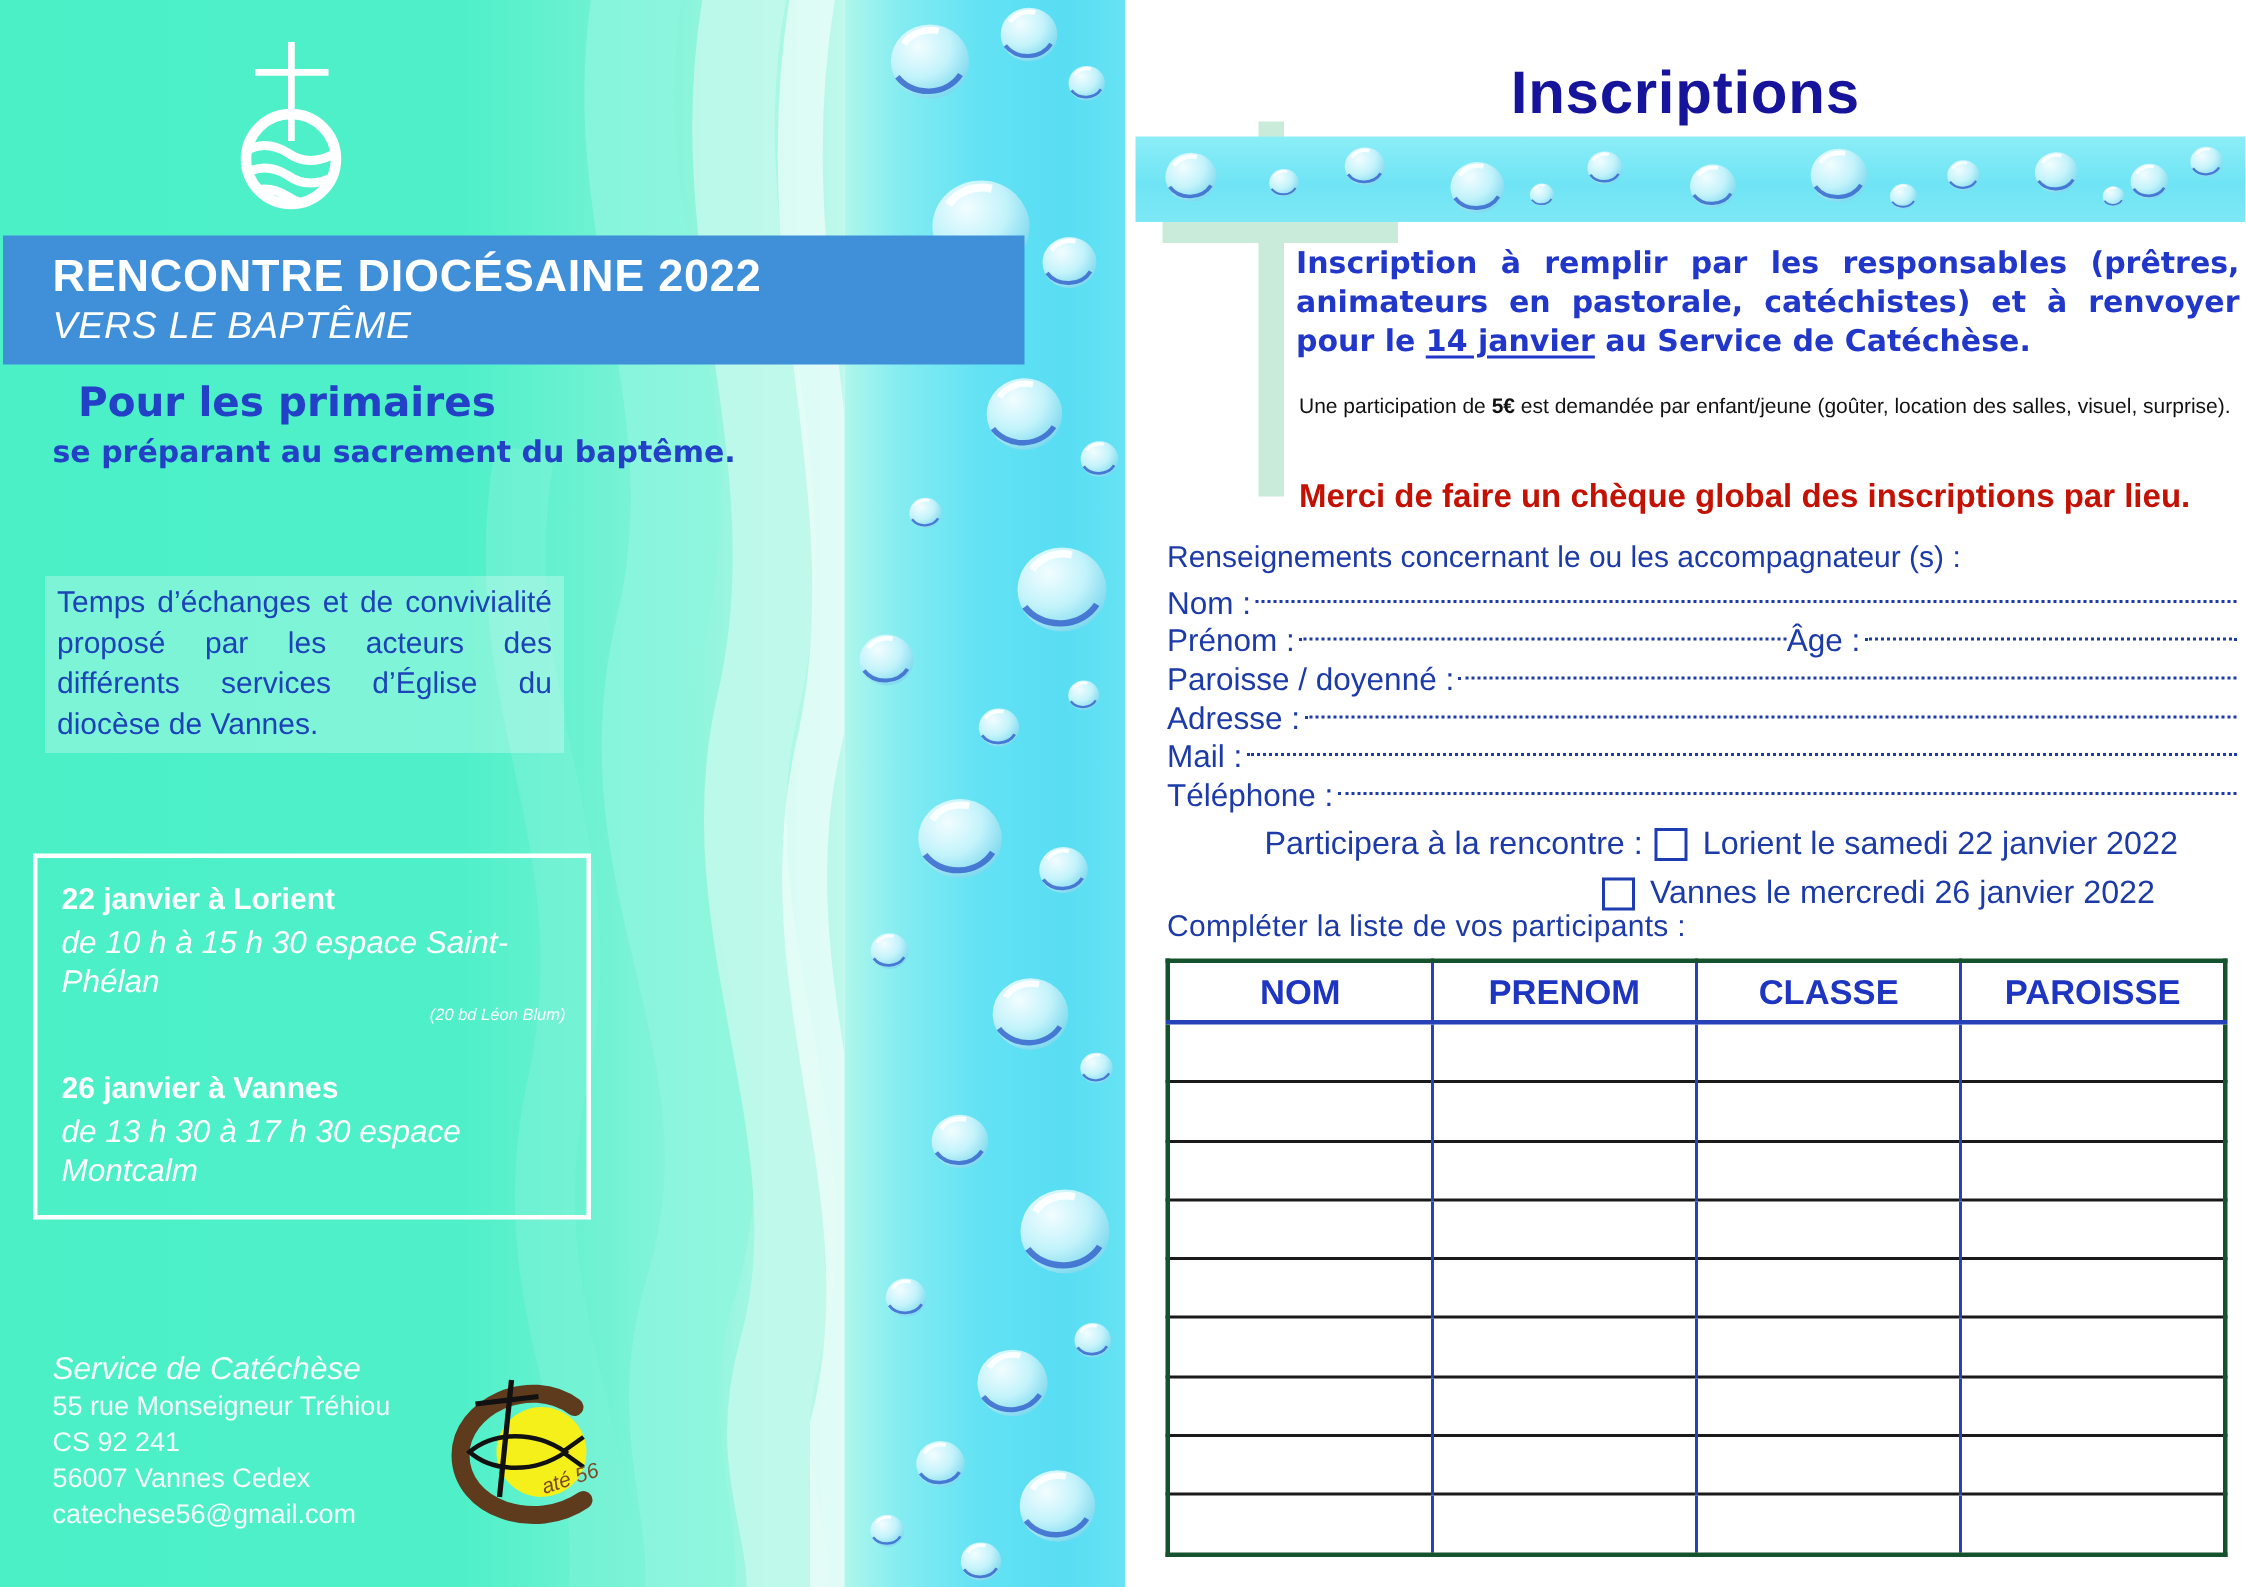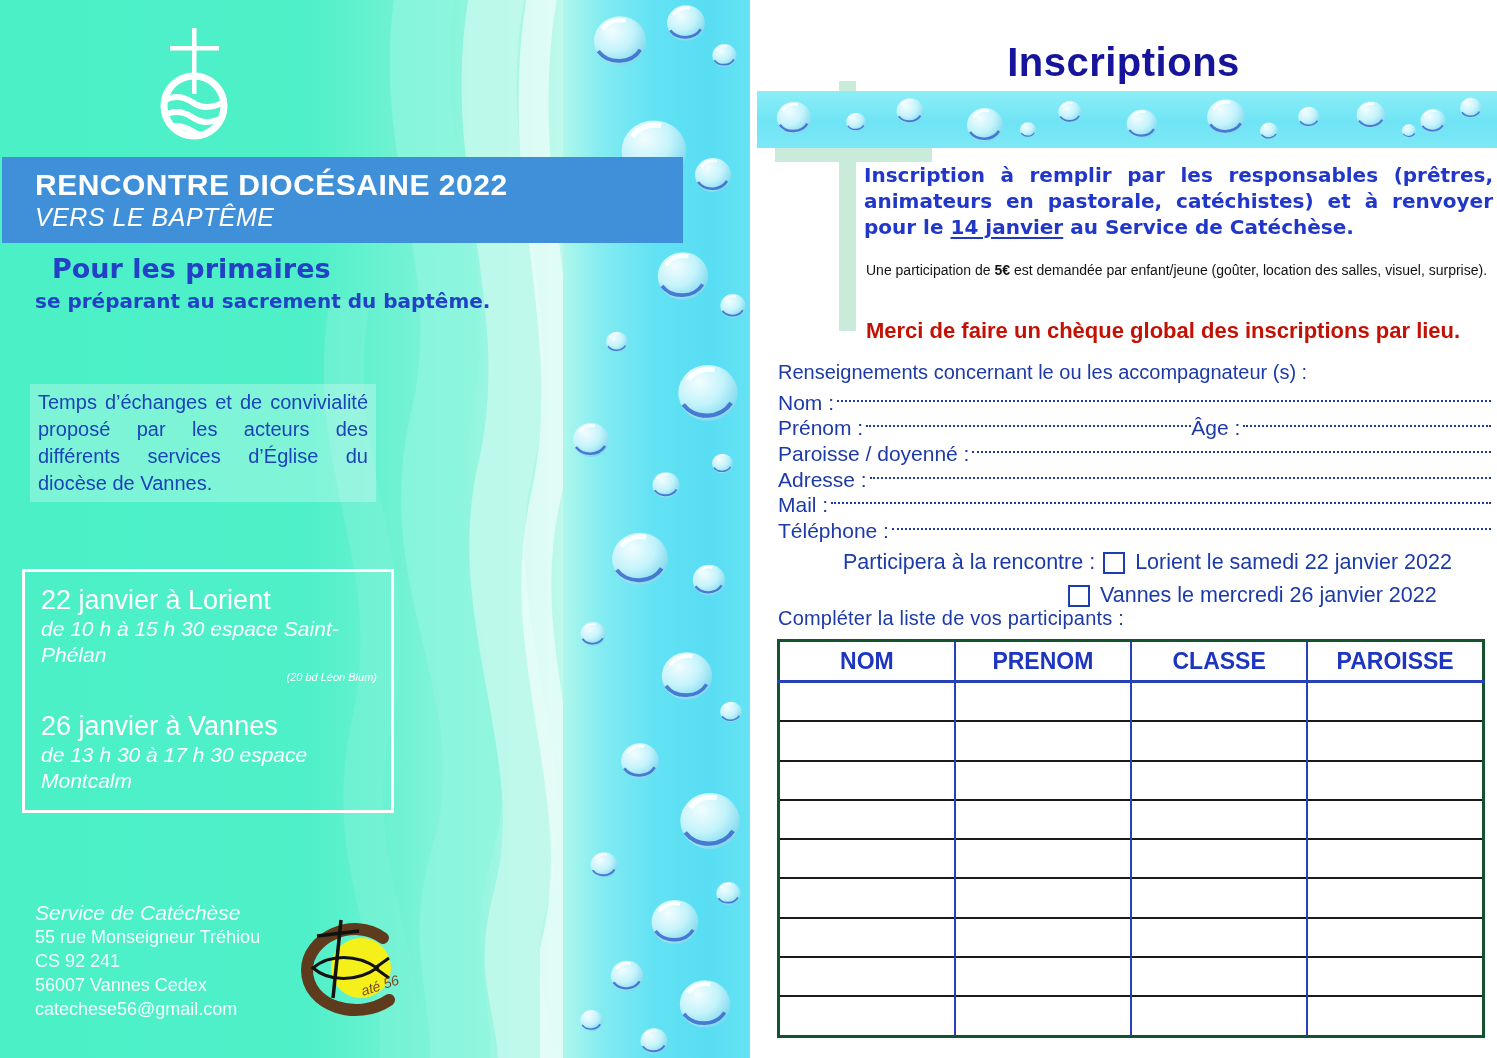--- a/index.html
+++ b/index.html
@@ -22,21 +22,21 @@
              font-family:"DejaVu Sans",sans-serif;}
   .aud-sub{left:35px;top:289px;font-size:20px;font-weight:bold;color:#2341c6;
            font-family:"DejaVu Sans",sans-serif;}
 
   .intro-box{left:30px;top:384px;width:346px;background:rgba(255,255,255,0.28);
              padding:5px 8px;box-sizing:border-box;color:#1c43b8;font-size:20px;
              line-height:27px;text-align:justify;}
 
   .events-box{left:22px;top:569px;width:372px;border:3px solid #ffffff;color:#ffffff;
               padding:12px 14px 16px 16px;box-sizing:border-box;}
-  .ev-title{font-size:27px;font-weight:normal;line-height:32px;}
+  .ev-title{font-size:20px;font-weight:bold;line-height:32px;}
   .ev-detail{font-size:21px;font-style:italic;line-height:26px;}
   .ev-note{font-size:11px;font-style:italic;text-align:right;line-height:18px;}
   .ev-gap{height:24px;}
 
   .contact{left:35px;top:901px;color:#f6fefb;font-size:18px;line-height:24px;}
   .contact .c1{font-size:21px;font-style:italic;}
 
   
   .insc-title{left:750px;top:40px;width:747px;text-align:center;font-size:40px;
               font-weight:bold;color:#15149b;letter-spacing:.5px;}

